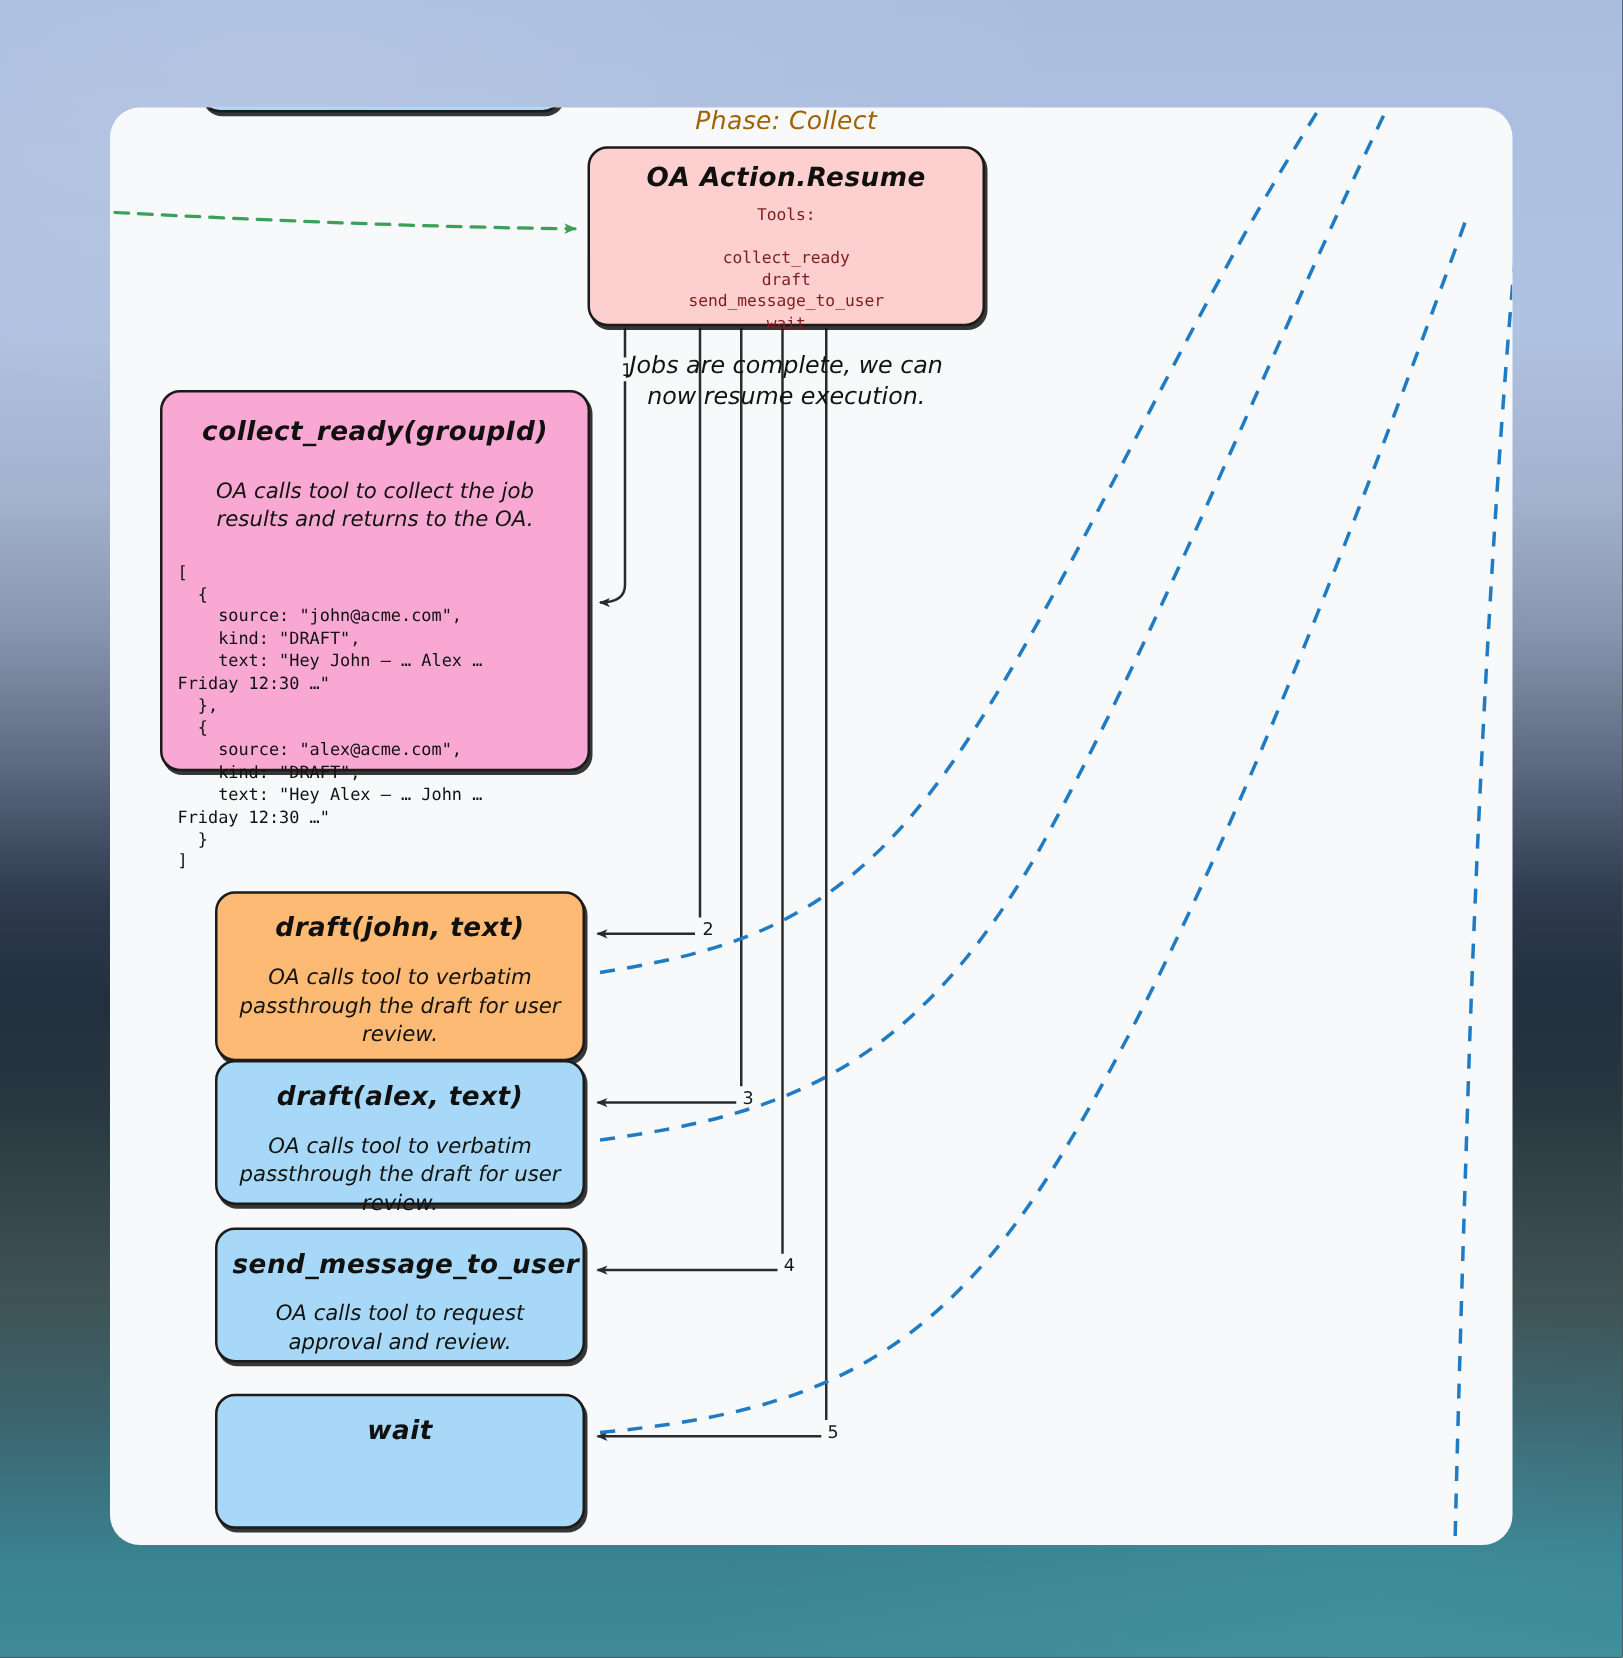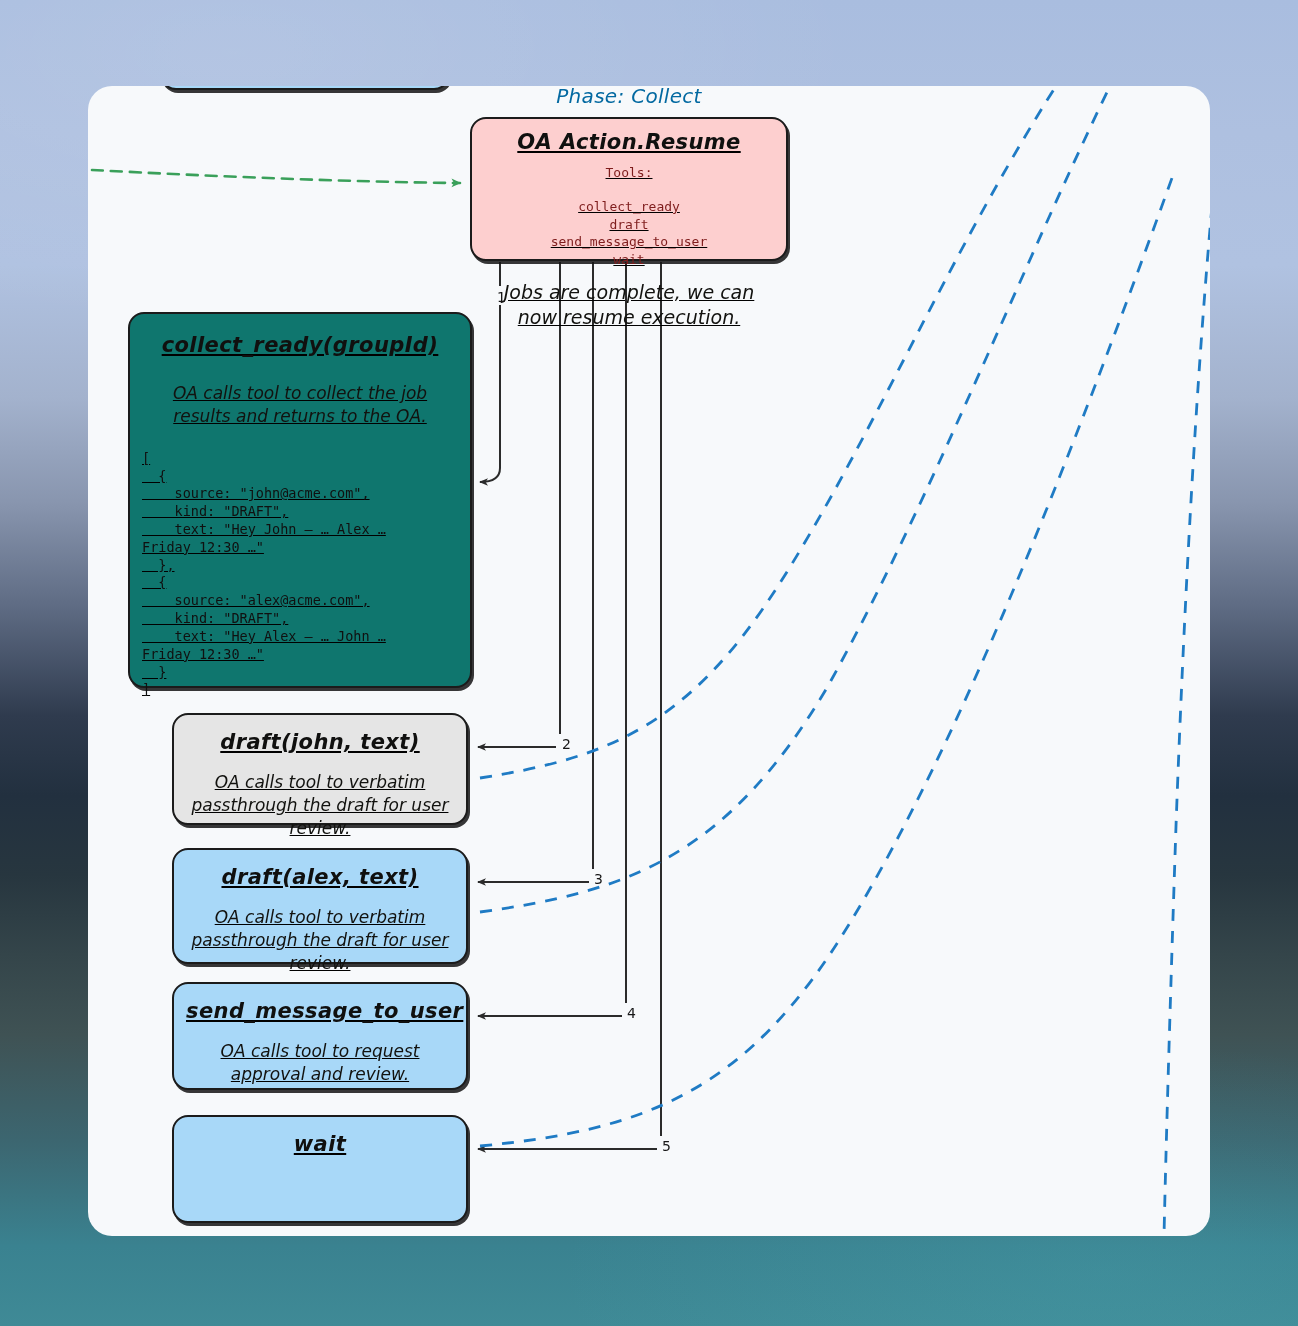--- a/index.html
+++ b/index.html
@@ -61,21 +61,20 @@
   }
   
   .node {
     position: absolute;
     box-sizing: border-box;
     border: 2.2px solid #1b1b1b;
     border-radius: 16px;
     box-shadow: 2px 3px 0 rgba(20,20,20,0.85);
     text-align: center;
     padding: 10px 12px;
-    text-decoration: underline;
   }
   .node .title {
     font-family: "DejaVu Sans", sans-serif;
     font-size: 21px;
     font-weight: 600;
     letter-spacing: 0.4px;
     color: #10100f;
     line-height: 1.25;
     font-style: italic;
   }
@@ -101,22 +100,22 @@
     font-size: 13px;
     color: #7f1d1d;
     line-height: 1.36;
     white-space: pre;
     text-align: center;
     font-style: normal;
     margin-top: 9px;
   }
 
   #node-action      { left: 382px; top:  31px; width: 318px; height: 144px; background: #fdcfcf; }
-  #node-collect     { left:  40px; top: 226px; width: 344px; height: 376px; background: #0f766e; }
-  #node-draft-john  { left:  84px; top: 627px; width: 296px; height: 112px; background: #e5e5e5; }
+  #node-collect     { left:  40px; top: 226px; width: 344px; height: 305px; background: #f9a8d4; }
+  #node-draft-john  { left:  84px; top: 627px; width: 296px; height: 136px; background: #fdba74; }
   #node-draft-alex  { left:  84px; top: 762px; width: 296px; height: 116px; background: #a8d8f8; }
   #node-send-msg    { left:  84px; top: 896px; width: 296px; height: 108px; background: #a8d8f8; }
   #node-wait        { left:  84px; top: 1029px; width: 296px; height: 108px; background: #a8d8f8; }
   
   #node-prev {
     left: 72px; top: -44px; width: 290px; height: 48px;
     background: #a8d8f8;
     border-radius: 16px;
     box-shadow: 2px 3px 0 rgba(20,20,20,0.85);
   }
@@ -124,21 +123,21 @@
   
   #phase-label {
     position: absolute;
     left: 382px;
     top: -2px;
     width: 318px;
     text-align: center;
     font-family: "DejaVu Sans", sans-serif;
     font-size: 20px;
     font-style: italic;
-    color: #0369a1;
+    color: #a16207;
     letter-spacing: 0.3px;
   }
 
   
   .edge-num {
     position: absolute;
     font-family: "DejaVu Sans", sans-serif;
     font-size: 14px;
     color: #171717;
     font-style: normal;

